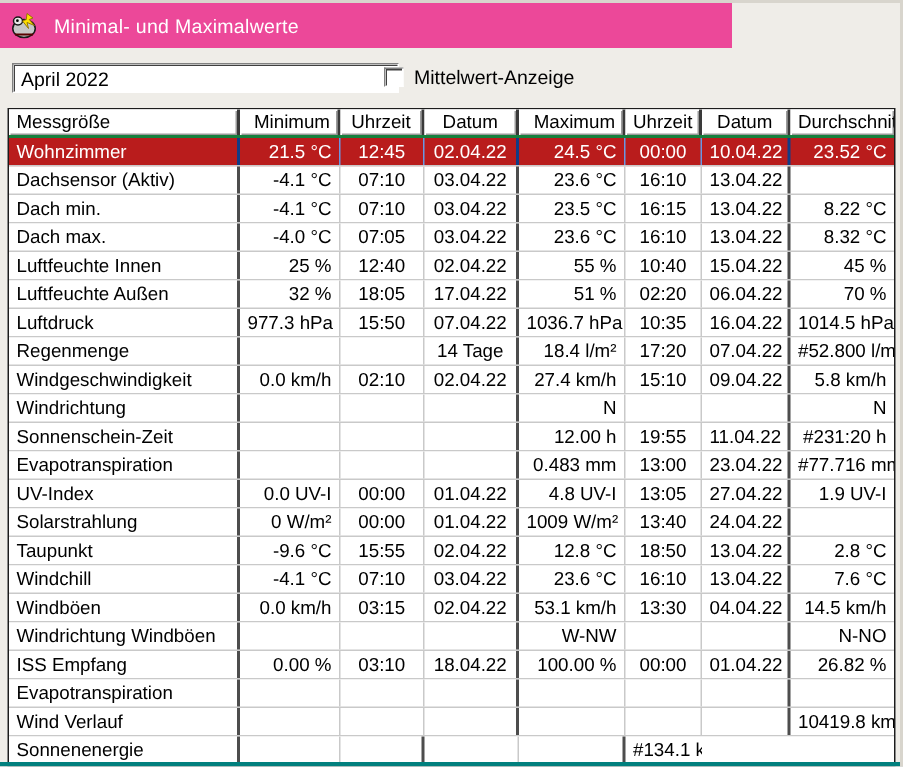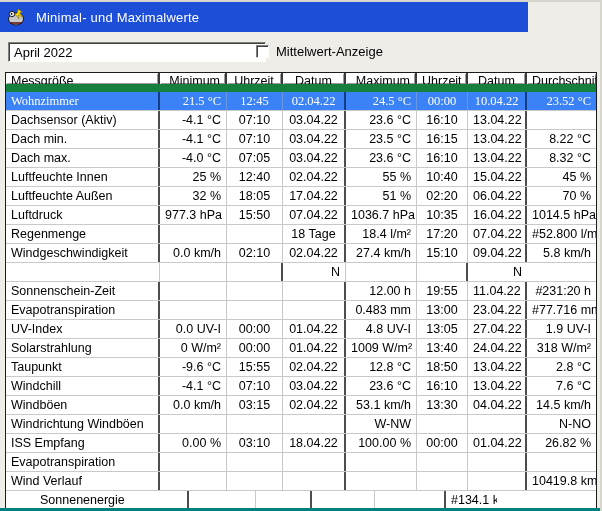--- a/index.html
+++ b/index.html
@@ -5,22 +5,22 @@
   * { margin:0; padding:0; box-sizing:border-box; }
   html,body { background:#c8c8c8; }
   body { font-family:"Liberation Sans", sans-serif; }
 
   .window {
     position:relative; width:602px; height:511px;
     background:#EFEDE8; overflow:hidden;
     border-top:2px solid #D8D5CD; border-right:2px solid #D8D5CD;
   }
   .titlebar {
-    position:absolute; top:0; left:0; width:528px; height:30px;
-    background:#1d4ed8; display:flex; align-items:center;
+    position:absolute; top:0; left:0; width:488px; height:30px;
+    background:#ec4899; display:flex; align-items:center;
     padding-left:7px; gap:9px;
   }
   .titlebar .title-text {
     color:#ffffff; font-size:13px; letter-spacing:0.2px;
   }
   .app-icon { width:20px; height:20px; flex:0 0 auto; }
 
   .toolbar { position:absolute; top:38px; left:0; width:100%; height:26px; }
   .combo {
     position:absolute; left:8px; top:2px; width:258px; height:20px;
@@ -42,39 +42,39 @@
   .grid {
     position:absolute; left:5px; top:70px; width:592px;
     background:#ffffff; border:1px solid #1c1c1c;
   }
   .row {
     display:grid;
     grid-template-columns:154px 67px 56px 63px 71px 51px 59px 69px;
     height:19px; background:#ffffff;
   }
   .row.body { border-bottom:1px solid #c9c9c9; }
-  .row.body:last-child { border-bottom:none;padding-left:29px; }
+  .row.body:last-child { border-bottom:none; }
   .cell {
     font-size:12.5px; line-height:18px; color:#000;
     padding:0 5px; white-space:nowrap; overflow:hidden;
     border-right:1px solid #c9c9c9;
   }
   .cell:last-child { border-right:none; }
   .cell.sep { border-right:2px solid #4d4d4d; }
   .al { text-align:left; } .ar { text-align:right; } .ac { text-align:center; }
 
-  .row.header { border-bottom:8px solid #15803d; height:19px; }
+  .row.header { border-bottom:2px solid #15803d; height:19px; }
   .row.header .cell {
     background:#ffffff; border-right:2px solid #3a3a3a;
     box-shadow: inset 1px 1px 0 #ffffff, inset -1px -1px 0 #9b9b9b;
     line-height:17px;
   }
   .row.header .cell:last-child { border-right:none; }
 
-  .row.selected { background:#3b82f6;font-family:Liberation Serif, serif; }
+  .row.selected { background:#b91c1c; }
   .row.selected .cell { color:#ffffff; border-right-color:#6a97e2; }
   .row.selected .cell.sep { border-right-color:#123c86; }
 
   .bottom-strip {
     position:absolute; bottom:0; left:0; width:100%; height:3px; background:#01807E;
   }
 </style>
 </head>
 <body>
 
@@ -179,37 +179,38 @@
           <div class="cell ac sep">07.04.22</div>
           <div class="cell ar">1036.7 hPa</div>
           <div class="cell ac">10:35</div>
           <div class="cell ac sep">16.04.22</div>
           <div class="cell ar">1014.5 hPa</div>
         </div>
         <div class="row body">
           <div class="cell al sep">Regenmenge</div>
           <div class="cell ar"></div>
           <div class="cell ac"></div>
-          <div class="cell ac sep">18 Tage</div>
+          <div class="cell ac sep">14 Tage</div>
           <div class="cell ar">18.4 l/m²</div>
           <div class="cell ac">17:20</div>
           <div class="cell ac sep">07.04.22</div>
           <div class="cell ar">#52.800 l/m²</div>
         </div>
         <div class="row body">
           <div class="cell al sep">Windgeschwindigkeit</div>
           <div class="cell ar">0.0 km/h</div>
           <div class="cell ac">02:10</div>
           <div class="cell ac sep">02.04.22</div>
           <div class="cell ar">27.4 km/h</div>
           <div class="cell ac">15:10</div>
           <div class="cell ac sep">09.04.22</div>
           <div class="cell ar">5.8 km/h</div>
         </div>
         <div class="row body">
+          <div class="cell al sep">Windrichtung</div>
           <div class="cell ar"></div>
           <div class="cell ac"></div>
           <div class="cell ac sep"></div>
           <div class="cell ar">N</div>
           <div class="cell ac"></div>
           <div class="cell ac sep"></div>
           <div class="cell ar">N</div>
         </div>
         <div class="row body">
           <div class="cell al sep">Sonnenschein-Zeit</div>
@@ -242,21 +243,20 @@
           <div class="cell ar">1.9 UV-I</div>
         </div>
         <div class="row body">
           <div class="cell al sep">Solarstrahlung</div>
           <div class="cell ar">0 W/m²</div>
           <div class="cell ac">00:00</div>
           <div class="cell ac sep">01.04.22</div>
           <div class="cell ar">1009 W/m²</div>
           <div class="cell ac">13:40</div>
           <div class="cell ac sep">24.04.22</div>
-          <div class="cell ar">318 W/m²</div>
         </div>
         <div class="row body">
           <div class="cell al sep">Taupunkt</div>
           <div class="cell ar">-9.6 °C</div>
           <div class="cell ac">15:55</div>
           <div class="cell ac sep">02.04.22</div>
           <div class="cell ar">12.8 °C</div>
           <div class="cell ac">18:50</div>
           <div class="cell ac sep">13.04.22</div>
           <div class="cell ar">2.8 °C</div>

